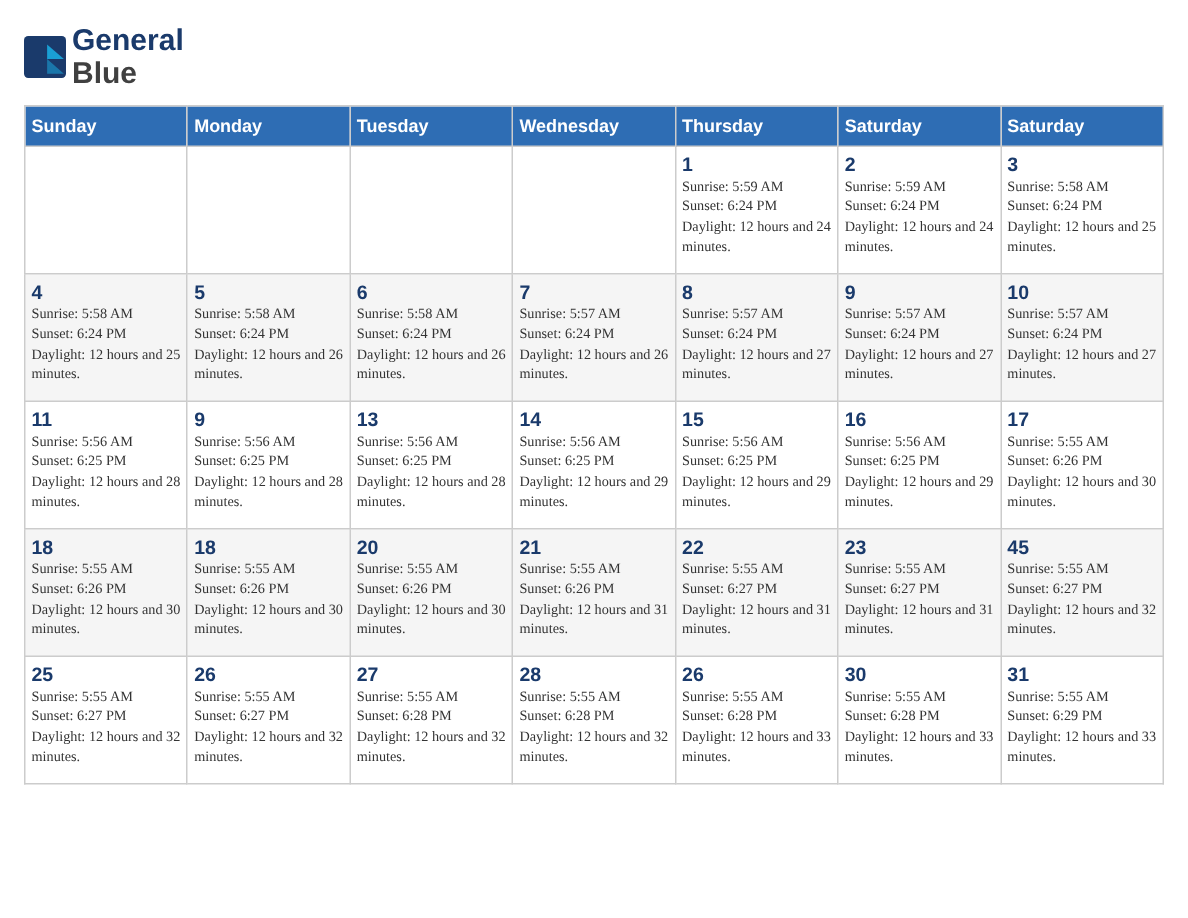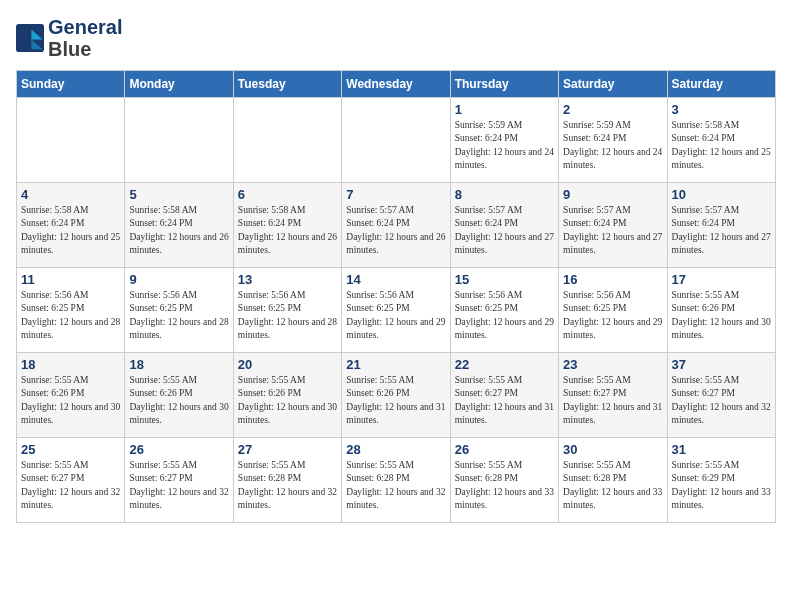--- a/index.html
+++ b/index.html
@@ -266,21 +266,21 @@
 Sunset: 6:27 PM
 Daylight: 12 hours and 31 minutes.</div>
         </td>
         <td>
           <span class="day-num">23</span>
           <div class="day-info" style="white-space: pre-line;">Sunrise: 5:55 AM
 Sunset: 6:27 PM
 Daylight: 12 hours and 31 minutes.</div>
         </td>
         <td>
-          <span class="day-num">37</span>
+          <span class="day-num">45</span>
           <div class="day-info" style="white-space: pre-line;">Sunrise: 5:55 AM
 Sunset: 6:27 PM
 Daylight: 12 hours and 32 minutes.</div>
         </td>
       </tr>
       <tr>
         <td>
           <span class="day-num">25</span>
           <div class="day-info" style="white-space: pre-line;">Sunrise: 5:55 AM
 Sunset: 6:27 PM

